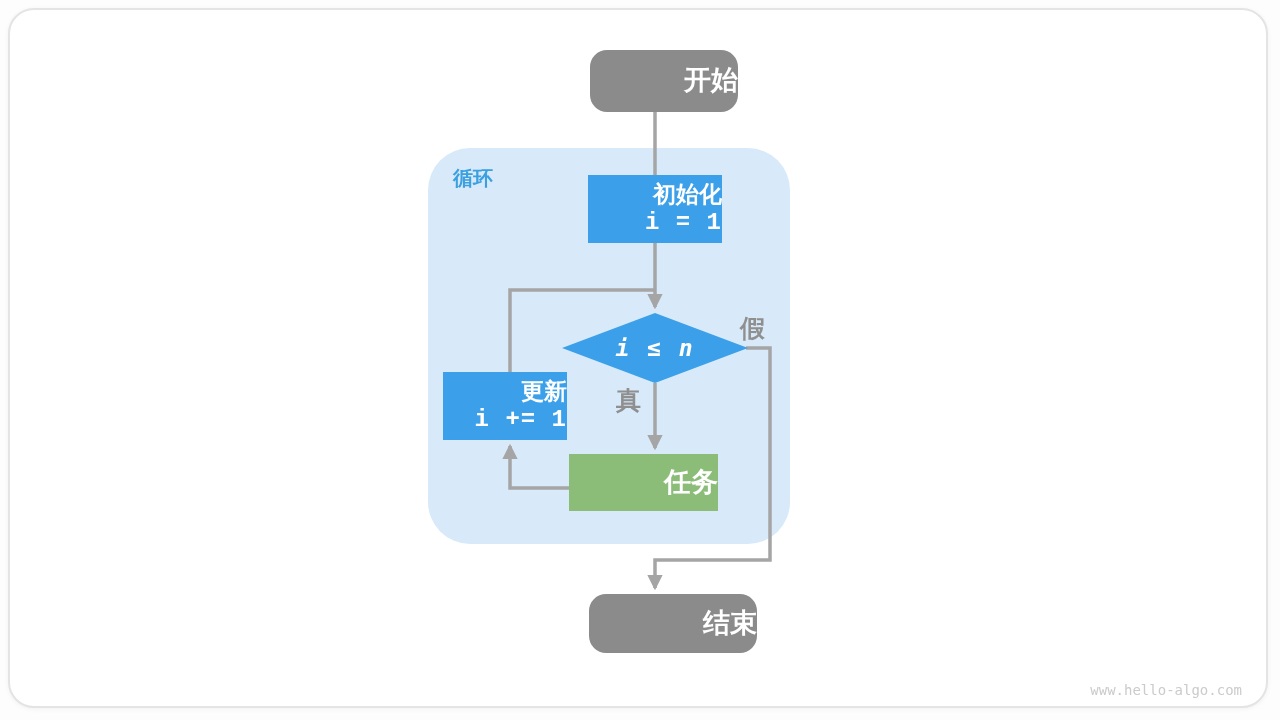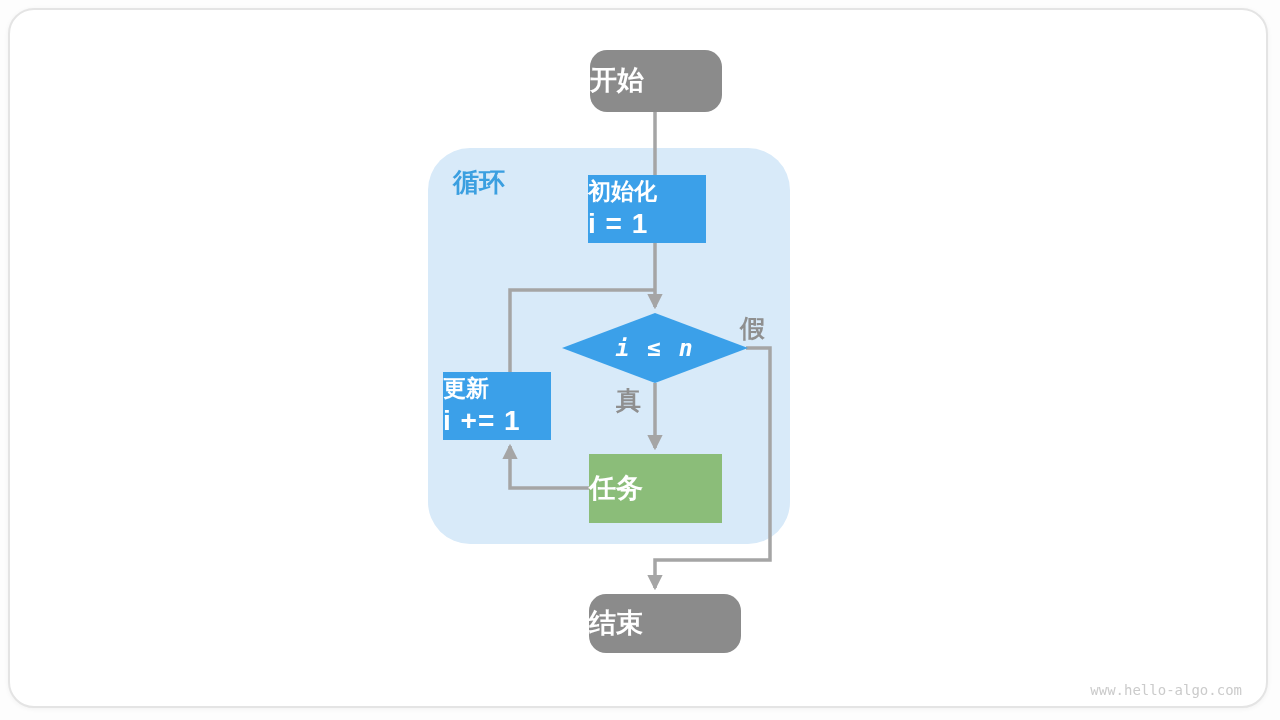--- a/index.html
+++ b/index.html
@@ -23,53 +23,53 @@
     background:#FFFFFF;border:2px solid #E4E4E4;border-radius:26px;
     box-shadow:0 1px 5px rgba(0,0,0,0.05);
     box-sizing:border-box;z-index:0;
   }
   .loop-region{
     position:absolute;left:428px;top:148px;width:362px;height:396px;
     background:var(--loop-bg);border-radius:42px;z-index:1;
   }
   .loop-label{
     position:absolute;left:453px;top:165px;z-index:2;
-    font-size:26px;font-weight:bold;color:var(--label-blue);
+    font-size:20px;font-weight:bold;color:var(--label-blue);
   }
   svg.connectors{position:absolute;left:0;top:0;z-index:2}
   svg.connectors polyline, svg.connectors line{
     fill:none;stroke:var(--line-gray);stroke-width:3.5px;
   }
   .node{
     position:absolute;z-index:3;color:#FFFFFF;font-weight:bold;
-    display:flex;flex-direction:column;align-items:flex-start;justify-content:center;
-    text-align:center;line-height:1.25;
+    display:flex;flex-direction:column;align-items:flex-end;justify-content:center;
+    text-align:center;line-height:1.25;padding-left:16px;
   }
   .terminal{background:var(--node-gray);border-radius:17px;font-size:27px}
   .process-blue{background:var(--node-blue)}
   .task-green{background:var(--node-green);font-size:27px}
   .cjk-line{font-size:23px}
-  .code{font-family:Liberation Sans, sans-serif;font-size:28px;font-weight:bold;letter-spacing:1px}
+  .code{font-family:Liberation Mono, monospace;font-size:24px;font-weight:bold;letter-spacing:1px}
   .diamond{
     position:absolute;left:562px;top:313px;width:186px;height:70px;z-index:3;
     background:var(--node-blue);
     clip-path:polygon(50% 0,100% 50%,50% 100%,0 50%);
     display:flex;align-items:center;justify-content:center;
     color:#FFFFFF;font-family:"DejaVu Sans Mono","Liberation Mono",monospace;
     font-size:23px;font-weight:bold;letter-spacing:2px;font-style:italic;
   }
   .edge-label{
     position:absolute;z-index:4;font-size:25px;font-weight:bold;color:var(--label-gray);
   }
   .edge-label.false{left:740px;top:312px}
   .edge-label.true{left:616px;top:384px}
   #node-start{left:590px;top:50px;width:132px;height:62px}
   #node-init{left:588px;top:175px;width:118px;height:68px}
   #node-update{left:443px;top:372px;width:108px;height:68px}
-  #node-task{left:589px;top:454px;width:133px;height:69px}
+  #node-task{left:569px;top:454px;width:133px;height:57px}
   #node-end{left:589px;top:594px;width:152px;height:59px}
   .watermark{
     position:absolute;right:38px;bottom:22px;z-index:4;
     font-family:"DejaVu Sans Mono","Liberation Mono",monospace;
     font-size:14px;color:var(--watermark-gray);
   }
 </style>
 </head>
 <body>
 

